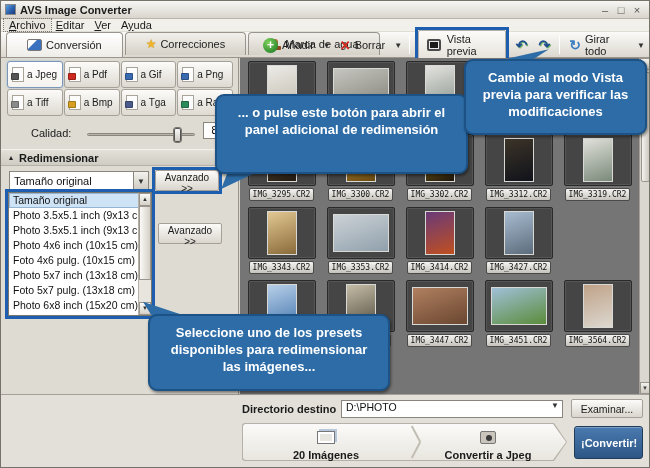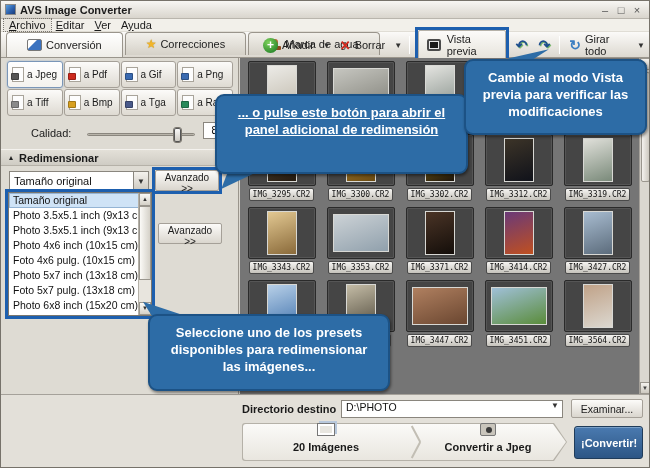--- a/index.html
+++ b/index.html
@@ -87,21 +87,21 @@
   
   .bottompanel{position:absolute;left:0;top:393px;right:0;height:74px;background:#e3e0d9;border-top:1px solid #a5a19a;}
   .dest-label{position:absolute;left:241px;top:8px;font-size:11px;font-weight:bold;color:#1a1a1a;}
   .dest-combo{position:absolute;left:340px;top:5px;width:222px;height:18px;background:#fff;border:1px solid #8a867e;display:flex;align-items:flex-start;}
   .dest-combo .cv{flex:1;font-size:10.5px;padding:0 4px;color:#111;}
   .dest-combo .cb{width:14px;font-size:8px;color:#333;text-align:center;}
   .browse{position:absolute;left:570px;top:4px;width:72px;height:19px;font-size:10.5px;background:linear-gradient(#fcfbf9,#dad6ce);border:1px solid #a5a098;border-radius:2px;color:#1a1a1a;}
   .chevband{position:absolute;left:241px;top:28px;width:325px;height:38px;}
   .chev-outer{position:absolute;inset:0;background:#b5b1a8;clip-path:polygon(0 0,calc(100% - 13px) 0,100% 50%,calc(100% - 13px) 100%,0 100%);border-radius:3px;}
   .chev-inner{position:absolute;inset:1px;background:linear-gradient(#fbfaf8,#e9e6df);clip-path:polygon(0 0,calc(100% - 13px) 0,100% 50%,calc(100% - 13px) 100%,0 100%);border-radius:3px;}
-  .chevseg{position:absolute;top:0;height:38px;display:flex;flex-direction:column;align-items:center;justify-content:flex-start;gap:5px;}
+  .chevseg{position:absolute;top:0;height:38px;display:flex;flex-direction:column;align-items:center;justify-content:flex-end;gap:5px;}
   .chevseg .seg-label{font-size:11px;font-weight:bold;color:#1a1a1a;}
   .chevdiv{position:absolute;left:168px;top:2px;width:12px;height:34px;}
   .chevdiv:before{content:"";position:absolute;left:5px;top:0;width:2px;height:18px;background:#c2beb4;transform:rotate(-28deg);}
   .chevdiv:after{content:"";position:absolute;left:5px;bottom:0;width:2px;height:18px;background:#c2beb4;transform:rotate(28deg);}
   .ico-imgstack{width:18px;height:13px;background:#e8e6e0;border:1px solid #777;box-shadow:2px -2px 0 #b8c8dc,inset 0 0 0 2px #fff;}
   .ico-camdoc{width:16px;height:13px;background:#c9c5bc;border:1px solid #777;border-radius:2px;position:relative;}
   .ico-camdoc:before{content:"";position:absolute;left:5px;top:3px;width:6px;height:6px;border-radius:50%;background:#3a3a3a;}
   .convert-btn{position:absolute;left:573px;top:31px;width:69px;height:33px;background:linear-gradient(#4a7ab0,#2d5685);border:1px solid #203c5a;border-radius:3px;color:#fff;font-size:11px;font-weight:bold;box-shadow:inset 0 1px 0 #7aa0c8;}
 
   
@@ -342,26 +342,20 @@
           <div class="glabel">IMG_3343.CR2</div>
         </div>
         <div class="gcell">
           <div class="thumb">
             <div class="photo l" style="background: linear-gradient(160deg, rgb(204, 210, 214), rgb(144, 160, 172));"></div>
           </div>
           <div class="glabel">IMG_3353.CR2</div>
         </div>
         <div class="gcell">
           <div class="thumb">
-            <div class="photo p" style="background: linear-gradient(160deg, rgb(74, 52, 38), rgb(20, 14, 10));"></div>
-          </div>
-          <div class="glabel">IMG_3371.CR2</div>
-        </div>
-        <div class="gcell">
-          <div class="thumb">
             <div class="photo p" style="background: linear-gradient(160deg, rgb(106, 58, 120), rgb(192, 80, 32));"></div>
           </div>
           <div class="glabel">IMG_3414.CR2</div>
         </div>
         <div class="gcell">
           <div class="thumb">
             <div class="photo p" style="background: linear-gradient(160deg, rgb(168, 188, 208), rgb(92, 108, 124));"></div>
           </div>
           <div class="glabel">IMG_3427.CR2</div>
         </div>
@@ -422,21 +416,21 @@
       <div class="chevdiv"></div>
       <div class="chevseg" style="left:180px;width:132px;">
         <span class="ico-camdoc"></span>
         <span class="seg-label">Convertir a Jpeg</span>
       </div>
     </div>
     <button class="convert-btn">¡Convertir!</button>
   </div>
 
   <div class="tail" style="left:216px;top:150px;width:42px;height:40px;clip-path:polygon(10% 95%,45% 0,100% 50%);"></div>
-  <div class="callout" style="left:214px;top:93px;width:253px;height:80px;text-decoration:underline;">... o pulse este botón para abrir el panel adicional de redimensión</div>
+  <div class="callout" style="left:214px;top:93px;width:253px;height:80px;">... o pulse este botón para abrir el panel adicional de redimensión</div>
 
   <div class="tail" style="left:480px;top:47px;width:70px;height:24px;clip-path:polygon(97% 5%,0 70%,46% 100%);"></div>
   <div class="callout" style="left:463px;top:58px;width:183px;height:76px;">Cambie al modo Vista previa para verificar las modificaciones</div>
 
   <div class="tail" style="left:137px;top:299px;width:62px;height:36px;clip-path:polygon(8% 5%,42% 98%,95% 55%);"></div>
   <div class="callout" style="left:147px;top:313px;width:242px;height:77px;">Seleccione uno de los presets disponibles para redimensionar las imágenes...</div>
 
 </div>
 
 </body></html>

